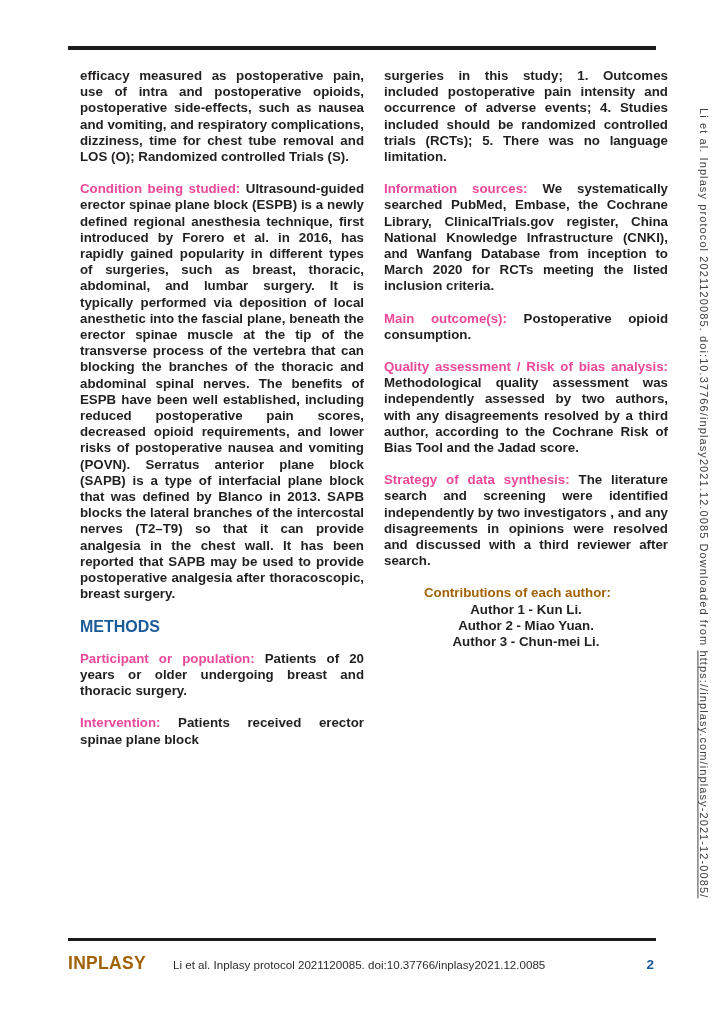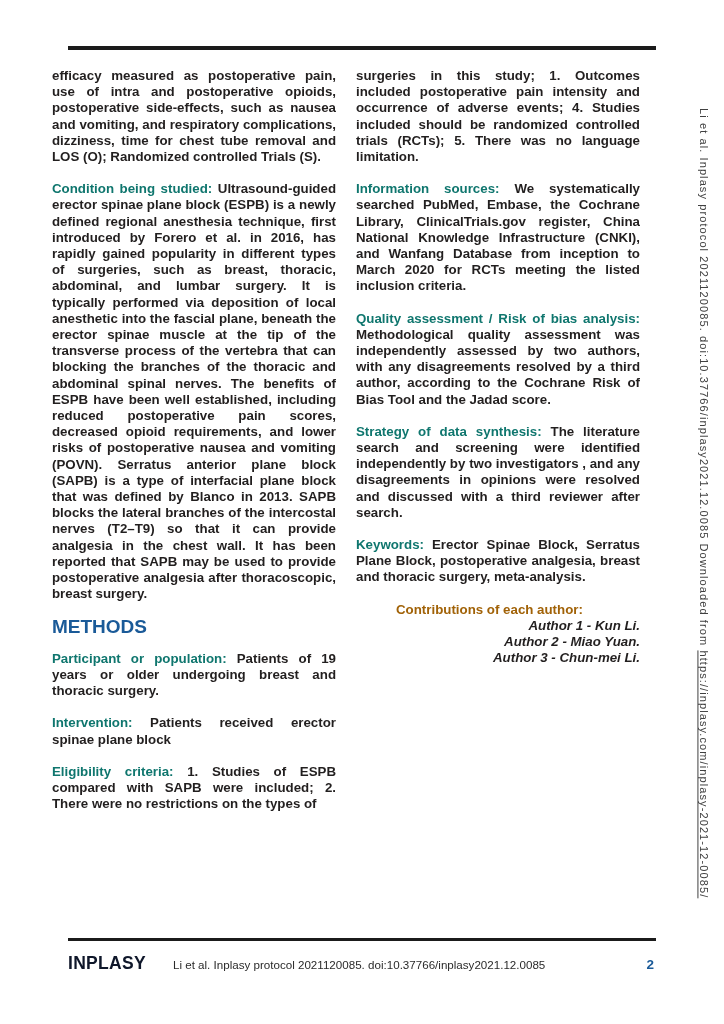--- a/index.html
+++ b/index.html
@@ -13,68 +13,67 @@
     color: #221f1f;
   }
   .top-rule {
     position: absolute;
     left: 68px; top: 46px;
     width: 588px; height: 4px;
     background: #1b1b1b;
   }
   .content {
     position: absolute;
-    left: 52px; top: 68px;
+    left: 80px; top: 68px;
     width: 588px;
     display: flex;
     gap: 20px;
   }
   .col { flex: 1 1 0; min-width: 0; }
   .para {
     margin: 0 0 16px 0;
     font-size: 13.3px;
     line-height: 16.2px;
     font-weight: bold;
     text-align: justify;
   }
-  .para .lbl { color: #0f766e; }
+  .para .lbl { color: #ec4899; }
   .heading {
     margin: 0 0 16px 0;
-    font-size: 19px;
+    font-size: 16px;
     line-height: 16.2px;
     font-weight: bold;
     color: #1a5a98;
   }
   .contrib-label {
     display: block;
     color: #a16207;
     margin-left: 40px;
   }
   .contrib-line {
-    text-align: right;
+    text-align: center;
     font-weight: bold;
     font-size: 13.3px;
     line-height: 16.2px;
-    font-style: italic;
   }
   .footer-rule {
     position: absolute;
     left: 68px; top: 938px;
     width: 588px; height: 3px;
     background: #1b1b1b;
   }
   .footer {
     position: absolute;
     left: 68px; top: 953px;
     width: 588px;
     display: flex;
     align-items: baseline;
   }
   .footer .logo {
-    color: #0f172a;
+    color: #a16207;
     font-weight: bold;
     font-size: 17.5px;
     letter-spacing: 0.3px;
   }
   .footer .citation {
     margin-left: 27px;
     font-size: 11.6px;
     color: #2b2b2b;
     flex: 1 1 auto;
   }
@@ -106,43 +105,42 @@
 
   <div class="content">
 
     <div class="col">
       <p class="para"><span class="txt">efficacy measured as postoperative pain, use of intra and postoperative opioids, postoperative side-effects, such as nausea and vomiting, and respiratory complications, dizziness, time for chest tube removal and LOS (O); Randomized controlled Trials (S).</span></p>
 
       <p class="para"><span class="lbl">Condition being studied:</span> <span class="txt">Ultrasound-guided erector spinae plane block (ESPB) is a newly defined regional anesthesia technique, first introduced by Forero et al. in 2016, has rapidly gained popularity in different types of surgeries, such as breast, thoracic, abdominal, and lumbar surgery. It is typically performed via deposition of local anesthetic into the fascial plane, beneath the erector spinae muscle at the tip of the transverse process of the vertebra that can blocking the branches of the thoracic and abdominal spinal nerves. The benefits of ESPB have been well established, including reduced postoperative pain scores, decreased opioid requirements, and lower risks of postoperative nausea and vomiting (POVN). Serratus anterior plane block (SAPB) is a type of interfacial plane block that was defined by Blanco in 2013. SAPB blocks the lateral branches of the intercostal nerves (T2–T9) so that it can provide analgesia in the chest wall. It has been reported that SAPB may be used to provide postoperative analgesia after thoracoscopic, breast surgery.</span></p>
 
       <p class="heading">METHODS</p>
 
-      <p class="para"><span class="lbl">Participant or population:</span> <span class="txt">Patients of 19 years or older undergoing breast and thoracic surgery.</span></p>
+      <p class="para"><span class="lbl">Participant or population:</span> <span class="txt">Patients of 20 years or older undergoing breast and thoracic surgery.</span></p>
 
       <p class="para"><span class="lbl">Intervention:</span> <span class="txt">Patients received erector spinae plane block</span></p>
 
 
 
-      <p class="para"><span class="lbl">Eligibility criteria:</span> <span class="txt">1. Studies of ESPB compared with SAPB were included; 2. There were no restrictions on the types of</span></p>
     </div>
 
     <div class="col">
       <p class="para"><span class="txt">surgeries in this study; 1. Outcomes included postoperative pain intensity and occurrence of adverse events; 4. Studies included should be randomized controlled trials (RCTs); 5. There was no language limitation.</span></p>
 
       <p class="para"><span class="lbl">Information sources:</span> <span class="txt">We systematically searched PubMed, Embase, the Cochrane Library, ClinicalTrials.gov register, China National Knowledge Infrastructure (CNKI), and Wanfang Database from inception to March 2020 for RCTs meeting the listed inclusion criteria.</span></p>
 
+      <p class="para"><span class="lbl">Main outcome(s):</span> <span class="txt">Postoperative opioid consumption.</span></p>
 
       <p class="para"><span class="lbl">Quality assessment / Risk of bias analysis:</span> <span class="txt">Methodological quality assessment was independently assessed by two authors, with any disagreements resolved by a third author, according to the Cochrane Risk of Bias Tool and the Jadad score.</span></p>
 
       <p class="para"><span class="lbl">Strategy of data synthesis:</span> <span class="txt">The literature search and screening were identified independently by two investigators , and any disagreements in opinions were resolved and discussed with a third reviewer after search.</span></p>
 
 
 
 
-      <p class="para"><span class="lbl">Keywords:</span> <span class="txt">Erector Spinae Block, Serratus Plane Block, postoperative analgesia, breast and thoracic surgery, meta-analysis.</span></p>
 
       <p class="para">
         <span class="contrib-label">Contributions of each author:</span>
         <span class="contrib-line" style="display:block">Author 1 - Kun Li.</span>
         <span class="contrib-line" style="display:block">Author 2 - Miao Yuan.</span>
         <span class="contrib-line" style="display:block">Author 3 - Chun-mei Li.</span>
       </p>
     </div>
 
   </div>

